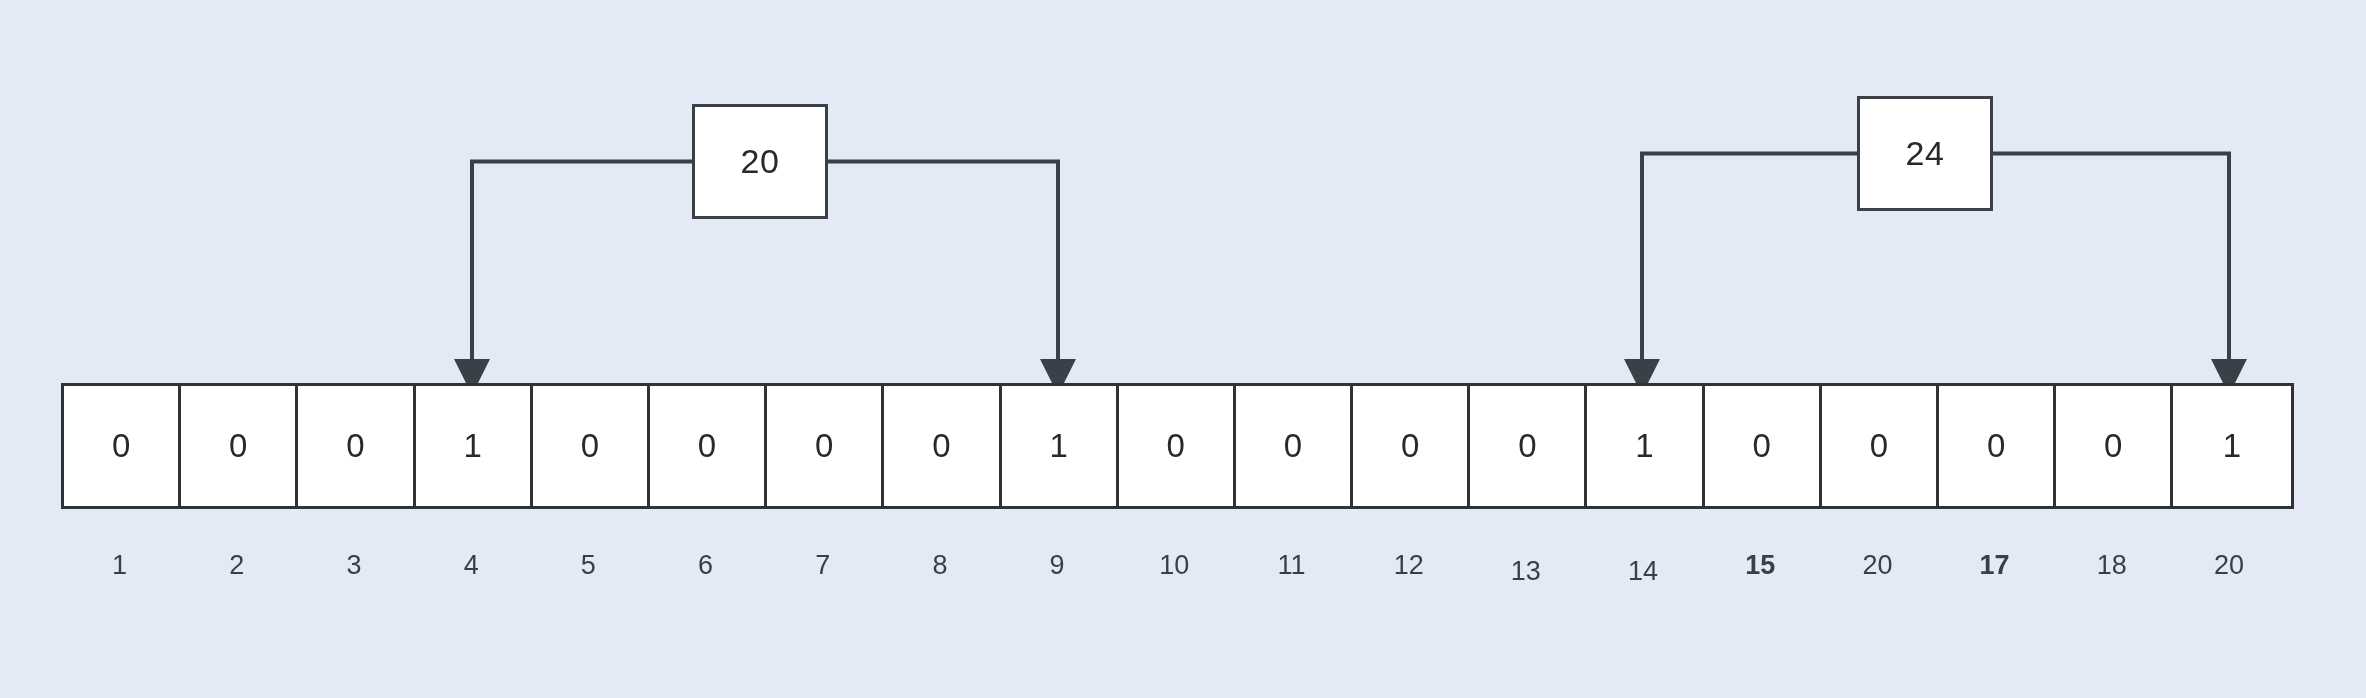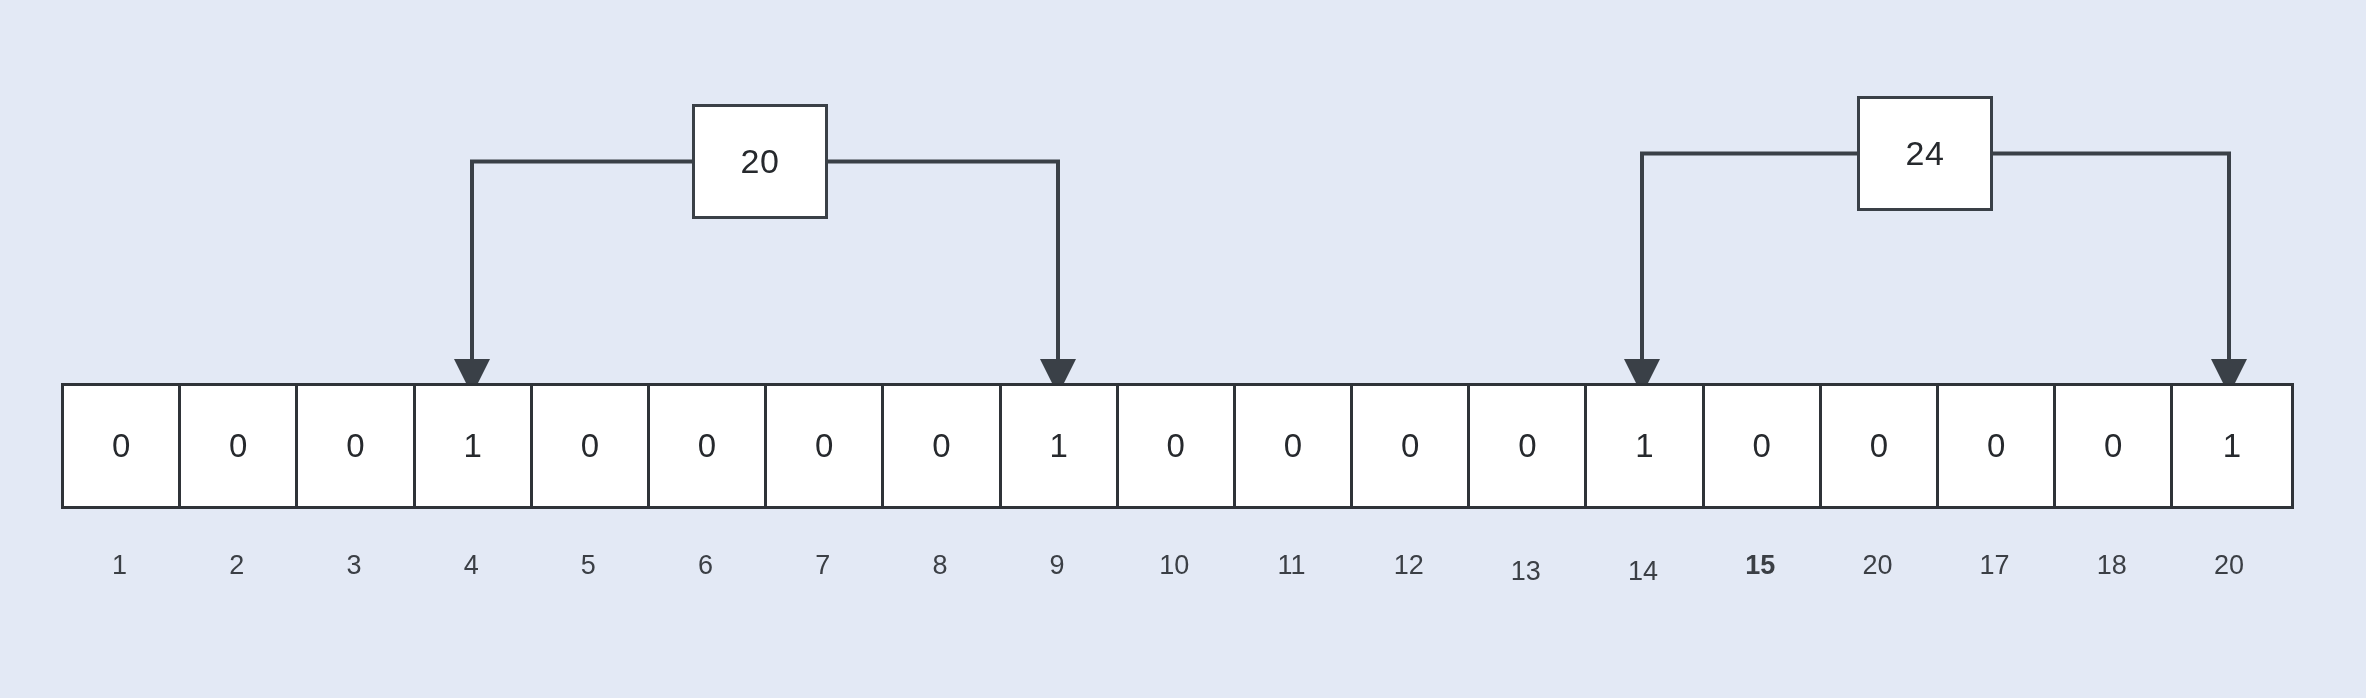--- a/index.html
+++ b/index.html
@@ -139,18 +139,18 @@
       <div class="index-label" style="width: 117.2px;">7</div>
       <div class="index-label" style="width: 117.2px;">8</div>
       <div class="index-label" style="width: 117.2px;">9</div>
       <div class="index-label" style="width: 117.2px;">10</div>
       <div class="index-label" style="width: 117.2px;">11</div>
       <div class="index-label" style="width: 117.2px;">12</div>
       <div class="index-label" style="width: 117.2px; margin-top: 12px;">13</div>
       <div class="index-label" style="width: 117.2px; margin-top: 12px;">14</div>
       <div class="index-label" style="width: 117.2px; font-weight: bold;">15</div>
       <div class="index-label" style="width: 117.2px;">20</div>
-      <div class="index-label" style="width: 117.2px;">17</div>
+      <div class="index-label" style="width: 117.2px; font-weight: bold;">17</div>
       <div class="index-label" style="width: 117.2px;">18</div>
       <div class="index-label" style="width: 117.2px;">20</div>
     </div>
 
 </div>
 
 </body></html>

